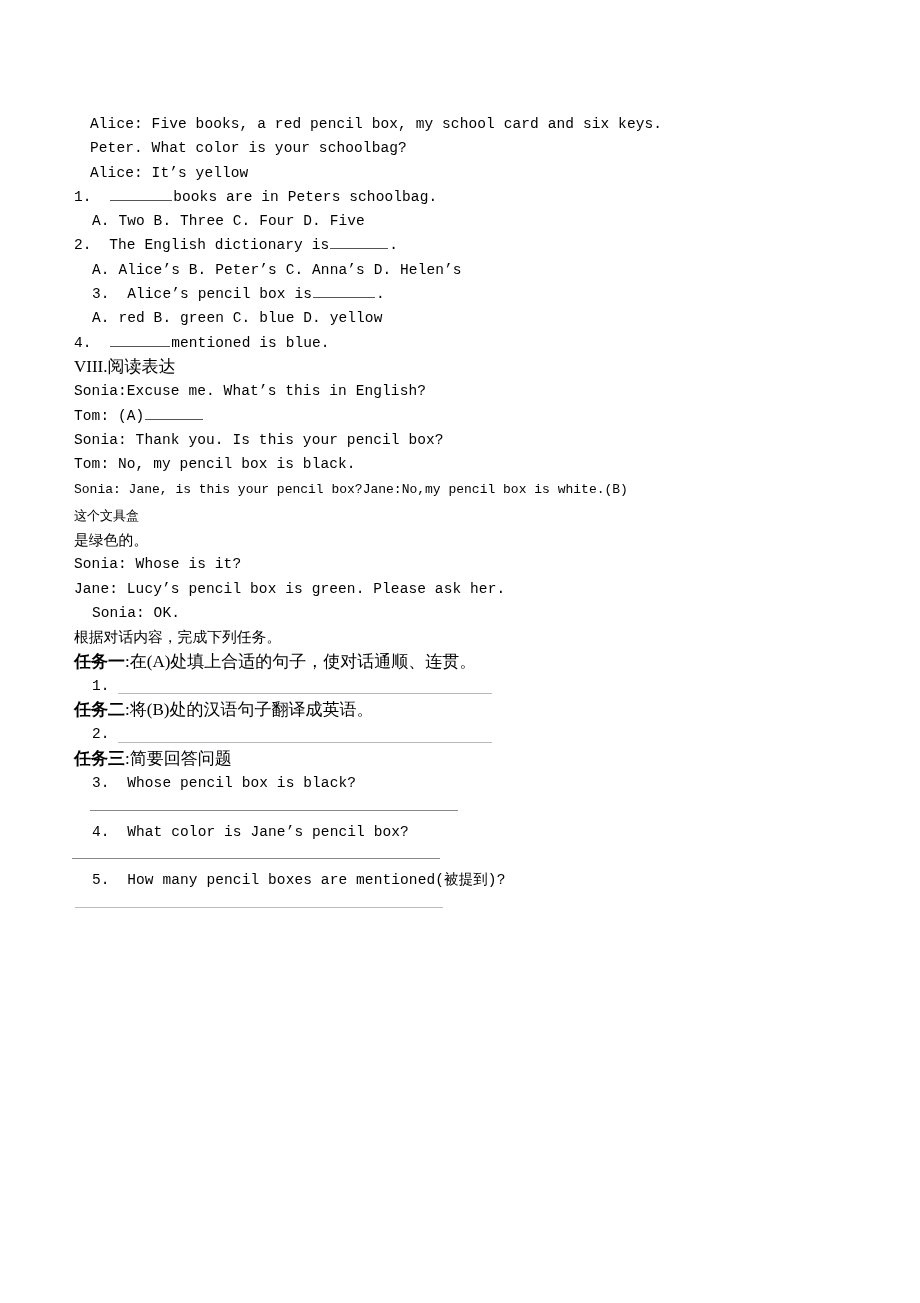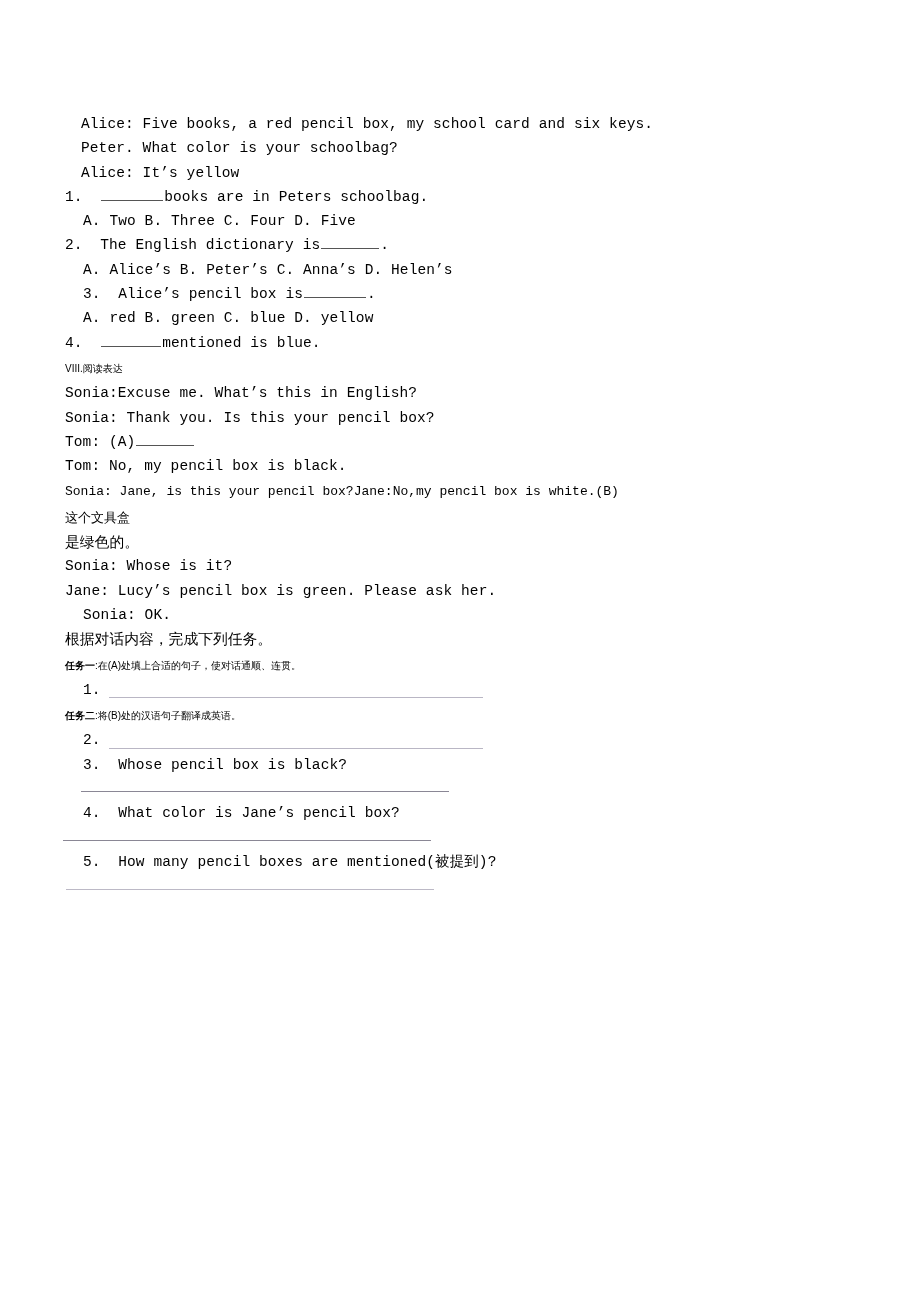--- a/index.html
+++ b/index.html
@@ -21,21 +21,21 @@
     position: absolute;
     left: 0;
     top: 0;
     width: 920px;
     height: 1303px;
     overflow: hidden;
   }
 
   .content {
     position: absolute;
-    left: 65px;
+    left: 74px;
     top: 112px;
     width: 756px;
   }
 
   
   .line {
     font-family: "Liberation Mono", "DejaVu Sans Mono", monospace;
     font-size: 14.5px;
     line-height: 24.3px;
     white-space: nowrap;
@@ -49,22 +49,22 @@
     font-size: 14.8px;
     line-height: 24.3px;
     white-space: nowrap;
   }
   .cjk-mixed {
     font-size: 14.8px;
     line-height: 24.3px;
     white-space: nowrap;
   }
   .cjk-mixed .han {
-    font-family: Liberation Sans, sans-serif;
-    font-size: 10px;
+    font-family: Liberation Serif, serif;
+    font-size: 17px;
   }
   .bold-han {
     font-weight: bold;
   }
 
   
   .justified-block {
     width: 756px;
     font-size: 14.5px;
     line-height: 24.3px;
@@ -150,41 +150,42 @@
     <div class="line ind2">A.  Alice’s      B.  Peter’s    C.  Anna’s    D.  Helen’s</div>
 
     <div class="line ind2"><span>3.</span><span class="sp">&nbsp;&nbsp;</span><span>Alice’s  pencil  box  is</span><span class="blank blank-w3"></span><span>.</span></div>
     <div class="line ind2">A.  red      B.  green      C.  blue    D.  yellow</div>
 
     <div class="line"><span>4.</span><span class="sp">&nbsp;&nbsp;</span><span class="blank blank-w4"></span><span>mentioned  is  blue.</span></div>
 
     <div class="cjk-mixed"><span class="han">VIII.阅读表达</span></div>
 
     <div class="line">Sonia:Excuse  me.  What’s  this  in  English?</div>
+    <div class="line"><span>Tom:   (A)</span><span class="blank blank-wA"></span></div>
     <div class="line">Sonia:  Thank  you.  Is  this  your  pencil  box?</div>
-    <div class="line"><span>Tom:   (A)</span><span class="blank blank-wA"></span></div>
     <div class="line">Tom: No,  my  pencil  box  is  black.</div>
 
     <div class="justified-block"><span class="lat tail">Sonia:  Jane,  is  this  your  pencil  box?Jane:No,my  pencil  box  is  white.(B)</span><span class="han">这个文具盒</span></div>
     <div class="cjk">是绿色的。</div>
 
     <div class="line">Sonia:  Whose  is  it?</div>
     <div class="line">Jane:  Lucy’s  pencil  box  is  green.  Please  ask  her.</div>
     <div class="line ind2">Sonia:  OK.</div>
 
     <div class="cjk">根据对话内容，完成下列任务。</div>
 
     <div class="cjk-mixed"><span class="han bold-han">任务一</span><span class="han">:在(A)处填上合适的句子，使对话通顺、连贯。</span></div>
 
     <div class="answer-row"><span class="num">1.</span><span class="ans-rule rule-a1"></span></div>
 
     <div class="cjk-mixed"><span class="han bold-han">任务二</span><span class="han">:将(B)处的汉语句子翻译成英语。</span></div>
 
     <div class="answer-row"><span class="num">2.</span><span class="ans-rule rule-a2"></span></div>
 
+    <div class="cjk-mixed"><span class="han bold-han">任务三</span><span class="han">:简要回答问题</span></div>
 
     <div class="line ind2"><span>3.</span><span class="sp">&nbsp;&nbsp;</span><span>Whose  pencil  box  is  black?</span></div>
     <div class="full-rule">
         <span class="rule-q3"></span>
       </div>
 
     <div class="line ind2"><span>4.</span><span class="sp">&nbsp;&nbsp;</span><span>What  color  is  Jane’s  pencil  box?</span></div>
     <div class="full-rule">
         <span class="rule-q4"></span>
       </div>

